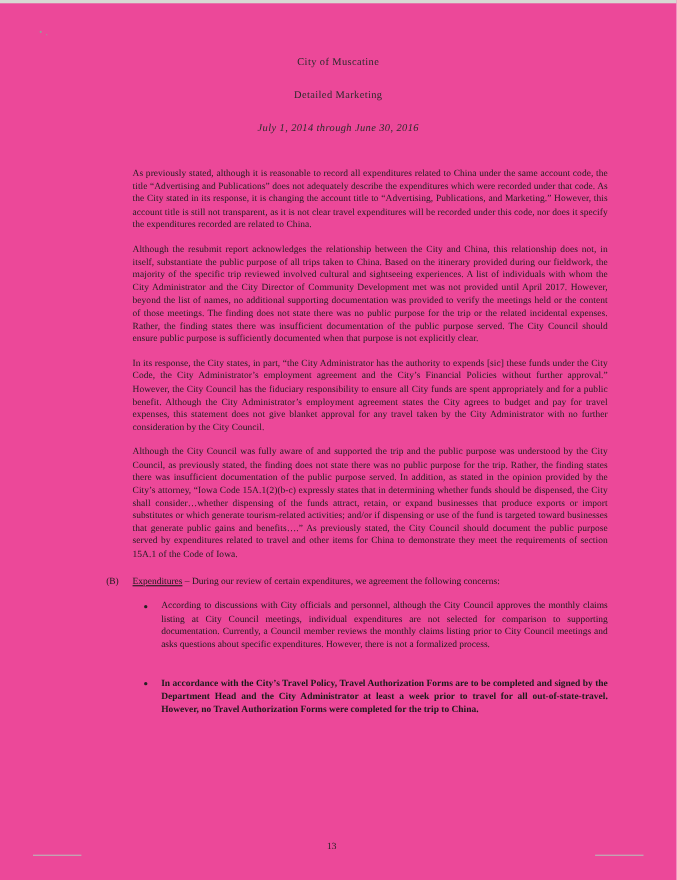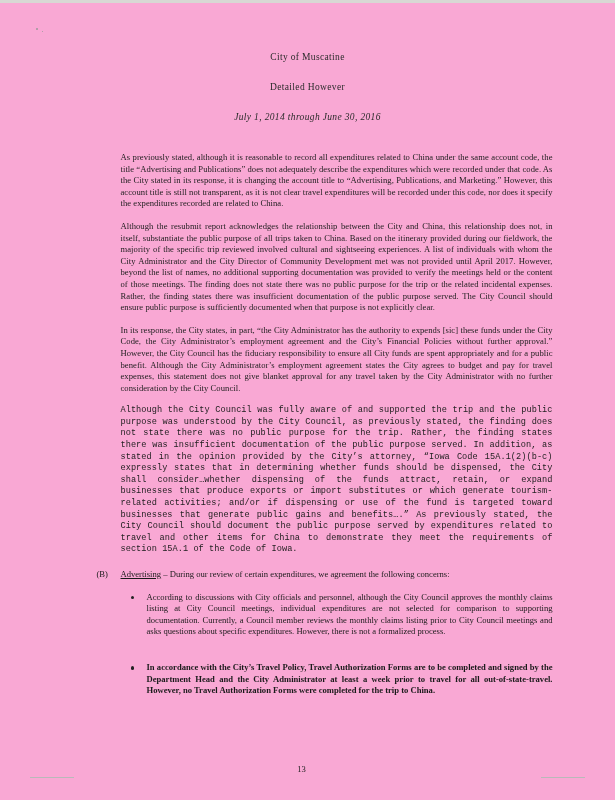--- a/index.html
+++ b/index.html
@@ -11,21 +11,21 @@
     width: 615px;
     height: 800px;
     font-family: "Liberation Serif", serif;
     color: #1a1a1a;
     position: relative;
     overflow: hidden;
   }
   .page {
     position: absolute;
     inset: 0;
-    background: #f9a8d4;
+    background: #ec4899;
     padding: 0;
   }
   .speck {
     position: absolute;
     width: 2px;
     height: 2px;
     background: #9a9a9a;
     border-radius: 50%;
   }
   .speck.s1 { left: 36px; top: 28px; }
@@ -55,21 +55,21 @@
     margin-top: 30px;
   }
   p.para {
     font-size: 8.6px;
     line-height: 11.6px;
     text-align: justify;
     margin: 0 0 11px 0;
     color: #1d1d1d;
     letter-spacing: 0.05px;
   }
-  p.para:last-child { margin-bottom: 0; font-family: Liberation Mono, monospace; }
+  p.para:last-child { margin-bottom: 0; }
 
   .section {
     display: flex;
     margin-top: 13px;
     font-size: 8.6px;
     line-height: 11.6px;
   }
   .section .marker {
     width: 24px;
     flex: 0 0 24px;
@@ -140,36 +140,36 @@
 <body>
 
 <div class="page">
 
   <div class="edge-mark top"></div>
   <div class="speck s1"></div>
   <div class="speck s2"></div>
 
   <div class="header">
     <div class="line l1">City of Muscatine</div>
-    <div class="line l2">Detailed However</div>
+    <div class="line l2">Detailed Marketing</div>
     <div class="line l3">July 1, 2014 through June 30, 2016</div>
   </div>
 
   <div class="body-area">
     <div class="content">
       <p class="para">As previously stated, although it is reasonable to record all expenditures related to China under the same account code, the title “Advertising and Publications” does not adequately describe the expenditures which were recorded under that code.  As the City stated in its response, it is changing the account title to “Advertising, Publications, and Marketing.” However, this account title is still not transparent, as it is not clear travel expenditures will be recorded under this code, nor does it specify the expenditures recorded are related to China.</p>
       <p class="para">Although the resubmit report acknowledges the relationship between the City and China, this relationship does not, in itself, substantiate the public purpose of all trips taken to China. Based on the itinerary provided during our fieldwork, the majority of the specific trip reviewed involved cultural and sightseeing experiences.  A list of individuals with whom the City Administrator and the City Director of Community Development met was not provided until April 2017. However, beyond the list of names, no additional supporting documentation was provided to verify the meetings held or the content of those meetings.  The finding does not state there was no public purpose for the trip or the related incidental expenses.  Rather, the finding states there was insufficient documentation of the public purpose served.  The City Council should ensure public purpose is sufficiently documented when that purpose is not explicitly clear.</p>
       <p class="para">In its response, the City states, in part, “the City Administrator has the authority to expends [sic] these funds under the City Code, the City Administrator’s employment agreement and the City’s Financial Policies without further approval.”  However, the City Council has the fiduciary responsibility to ensure all City funds are spent appropriately and for a public benefit.  Although the City Administrator’s employment agreement states the City agrees to budget and pay for travel expenses, this statement does not give blanket approval for any travel taken by the City Administrator with no further consideration by the City Council.</p>
       <p class="para">Although the City Council was fully aware of and supported the trip and the public purpose was understood by the City Council, as previously stated, the finding does not state there was no public purpose for the trip.  Rather, the finding states there was insufficient documentation of the public purpose served.  In addition, as stated in the opinion provided by the City’s attorney, “Iowa Code 15A.1(2)(b-c) expressly states that in determining whether funds should be dispensed, the City shall consider…whether dispensing of the funds attract, retain, or expand businesses that produce exports or import substitutes or which generate tourism-related activities; and/or if dispensing or use of the fund is targeted toward businesses that generate public gains and benefits….”  As previously stated, the City Council should document the public purpose served by expenditures related to travel and other items for China to demonstrate they meet the requirements of section 15A.1 of the Code of Iowa.</p>
     </div>
 
     <div class="section">
       <div class="marker">(B)</div>
       <div class="sec-body">
-        <span class="u">Advertising</span><span> – During our review of certain expenditures, we agreement the following concerns:</span>
+        <span class="u">Expenditures</span><span> – During our review of certain expenditures, we agreement the following concerns:</span>
         <ul class="bullets">
           <li>According to discussions with City officials and personnel, although the City Council approves the monthly claims listing at City Council meetings, individual expenditures are not selected for comparison to supporting documentation. Currently, a Council member reviews the monthly claims listing prior to City Council meetings and asks questions about specific expenditures.  However, there is not a formalized process.</li>
           <li>In accordance with the City’s Travel Policy, Travel Authorization Forms are to be completed and signed by the Department Head and the City Administrator at least a week prior to travel for all out-of-state-travel.  However, no Travel Authorization Forms were completed for the trip to China.</li>
         </ul>
       </div>
     </div>
   </div>
 
   <div class="footer-rules">
     <div class="rule left"></div>

